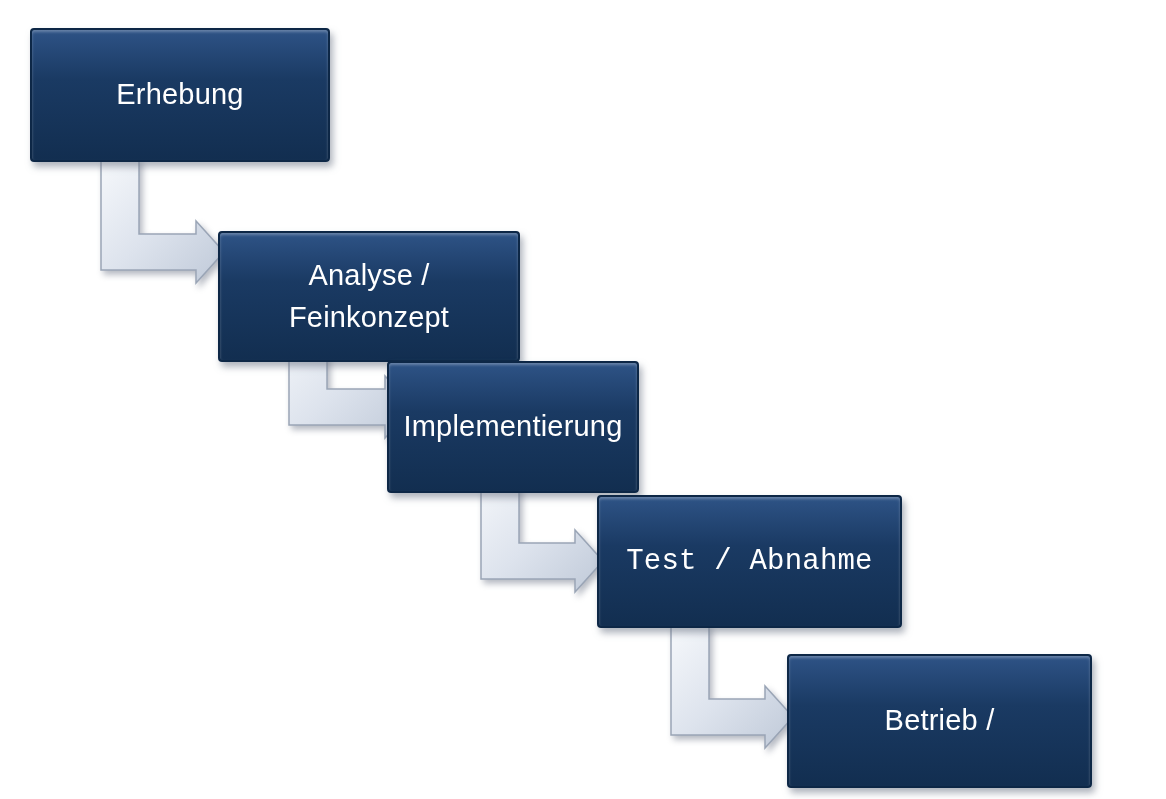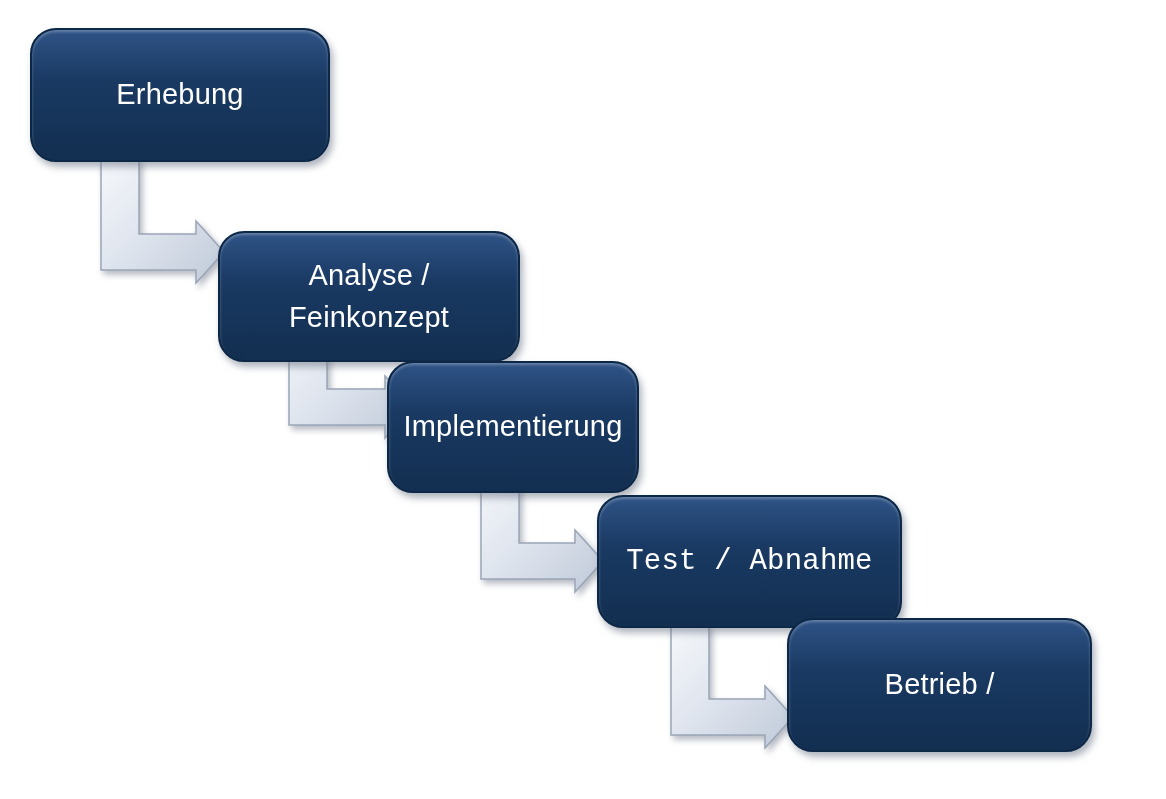--- a/index.html
+++ b/index.html
@@ -24,21 +24,21 @@
   .arrows path {
     stroke: var(--arrow-stroke, #9aa5b6);
     stroke-width: 1.5;
     filter: drop-shadow(3px 4px 3px rgba(90, 100, 120, 0.45));
   }
   .node {
     position: absolute;
     z-index: 2;
     box-sizing: border-box;
     border: 2px solid var(--node-border, #0d2746);
-    border-radius: 26px;
+    border-radius: 4px;
     background: linear-gradient(180deg,
       var(--node-fill-light, #2e5386) 0%,
       var(--node-fill, #1a3a63) 38%,
       var(--node-fill-dark, #122e50) 100%);
     box-shadow: 3px 5px 7px rgba(110, 118, 135, 0.55),
                 inset 0 2px 3px rgba(255, 255, 255, 0.28);
     display: flex;
     align-items: center;
     justify-content: center;
     text-align: center;
@@ -100,20 +100,20 @@
       <div>Implementierung</div>
     </div>
   </div>
 
   <div class="node" style="left:597px; top:495px; width:305px; height:133px;font-family:Liberation Mono, monospace;">
     <div class="node-label">
       <div>Test / Abnahme</div>
     </div>
   </div>
 
-  <div class="node" style="left:787px; top:618px; width:305px; height:134px;">
+  <div class="node" style="left:787px; top:654px; width:305px; height:134px;">
     <div class="node-label">
       <div>Betrieb /</div>
     </div>
   </div>
 
 
 </div>
 
 </body></html>

